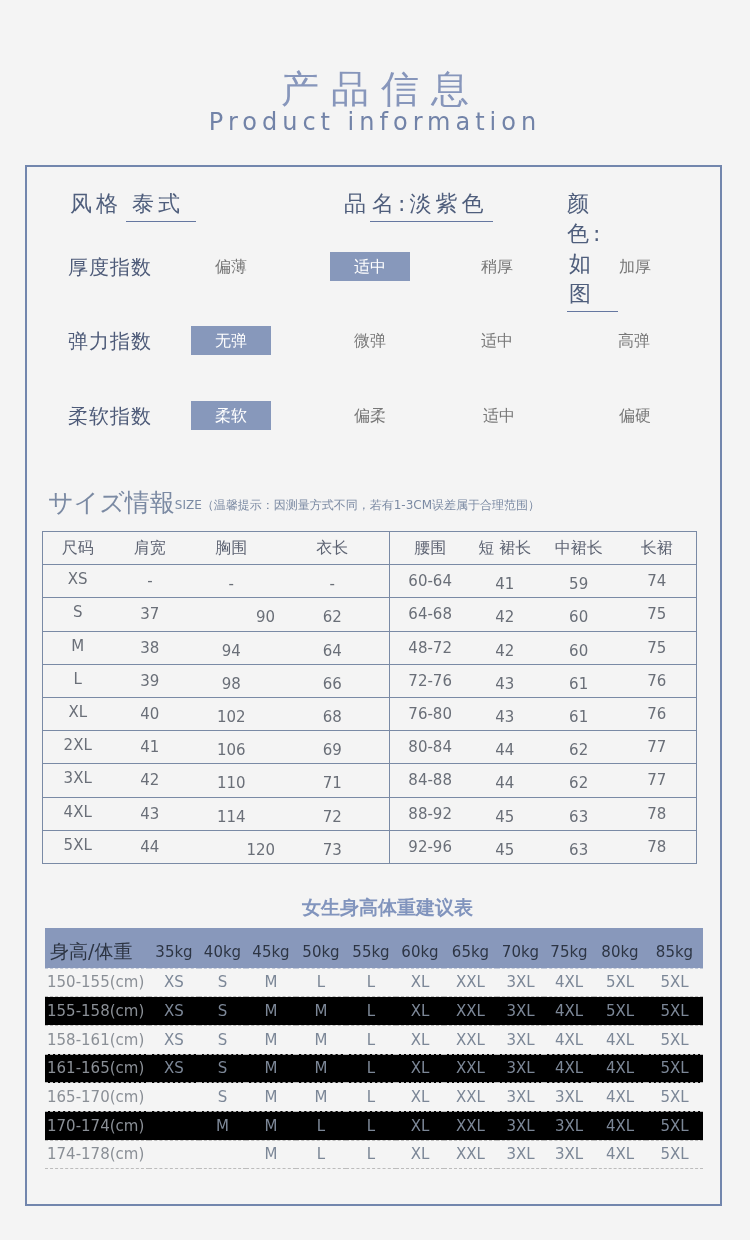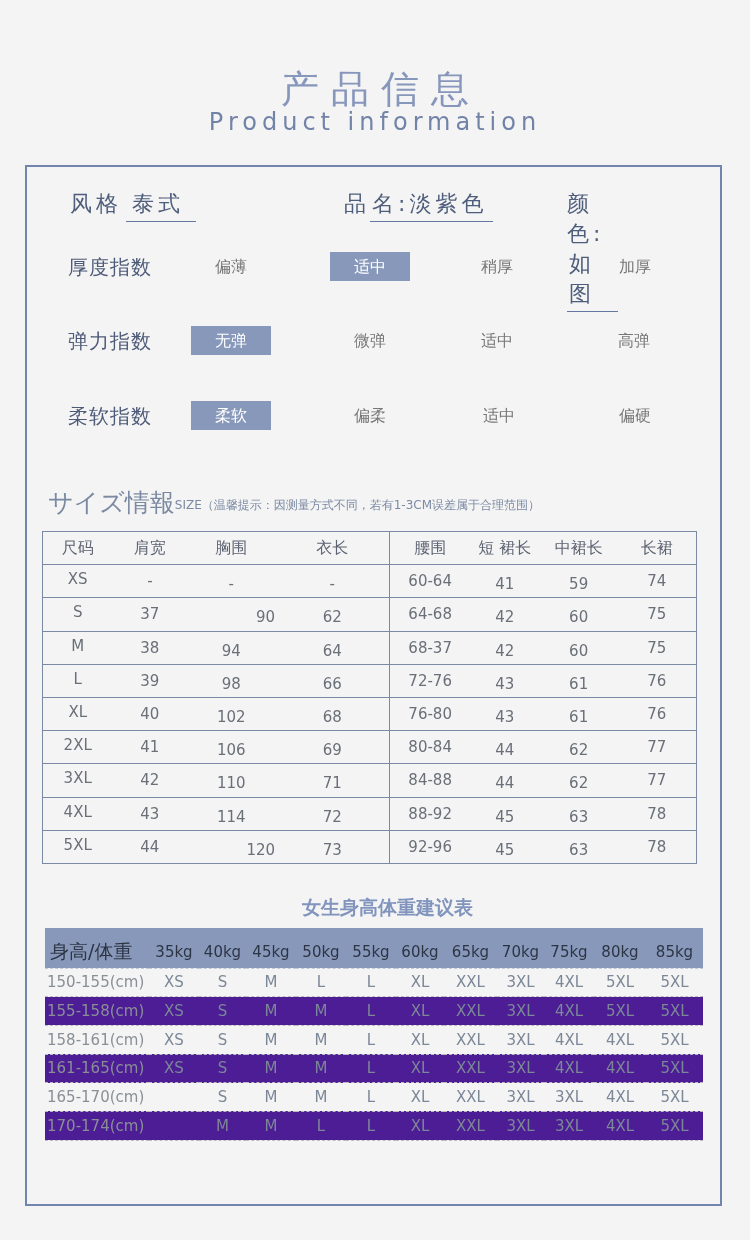--- a/index.html
+++ b/index.html
@@ -84,21 +84,21 @@
       background: #8898bb; height: 40px; font-weight: normal;
       color: #2d3544; font-size: 15px; padding-top: 8px;
       border-bottom: 1px dashed #c2c9d8;
     }
     .rec-table th.corner { font-size: 19px; text-align: left; padding-left: 5px; }
     .rec-table td {
       height: 28.7px; font-size: 15px; color: #7c8797; text-align: center;
       border-bottom: 1px dashed #bcbcbc; padding: 0;
     }
     .rec-table td.h { text-align: left; color: #8a8f96; padding-left: 2px; font-size: 15px; }
-    .rec-table tr.alt td { background: #4c1d95; }
+    .rec-table tr.alt td { background: #000000; }
   </style>
 </head>
 <body>
 
 <div class="page">
 
   <div class="title-cn">产品信息</div>
   <div class="title-en">Product information</div>
 
   <div class="frame"></div>
@@ -185,21 +185,21 @@
           <td>64-68</td>
           <td style="padding-top: 6px;">42</td>
           <td style="padding-top: 6px;">60</td>
           <td>75</td>
         </tr>
         <tr>
           <td style="padding-bottom: 4px;">M</td>
           <td>38</td>
           <td style="padding-top: 6px;">94</td>
           <td class="sep" style="padding-top: 6px;">64</td>
-          <td>68-37</td>
+          <td>48-72</td>
           <td style="padding-top: 6px;">42</td>
           <td style="padding-top: 6px;">60</td>
           <td>75</td>
         </tr>
         <tr>
           <td style="padding-bottom: 4px;">L</td>
           <td>39</td>
           <td style="padding-top: 6px;">98</td>
           <td class="sep" style="padding-top: 6px;">66</td>
           <td>72-76</td>
@@ -371,16 +371,30 @@
           <td>M</td>
           <td>L</td>
           <td>L</td>
           <td>XL</td>
           <td>XXL</td>
           <td>3XL</td>
           <td>3XL</td>
           <td>4XL</td>
           <td>5XL</td>
         </tr>
+        <tr>
+          <td class="h">174-178(cm)</td>
+          <td></td>
+          <td></td>
+          <td>M</td>
+          <td>L</td>
+          <td>L</td>
+          <td>XL</td>
+          <td>XXL</td>
+          <td>3XL</td>
+          <td>3XL</td>
+          <td>4XL</td>
+          <td>5XL</td>
+        </tr>
       </tbody>
   </table>
 
 </div>
 
 </body></html>

